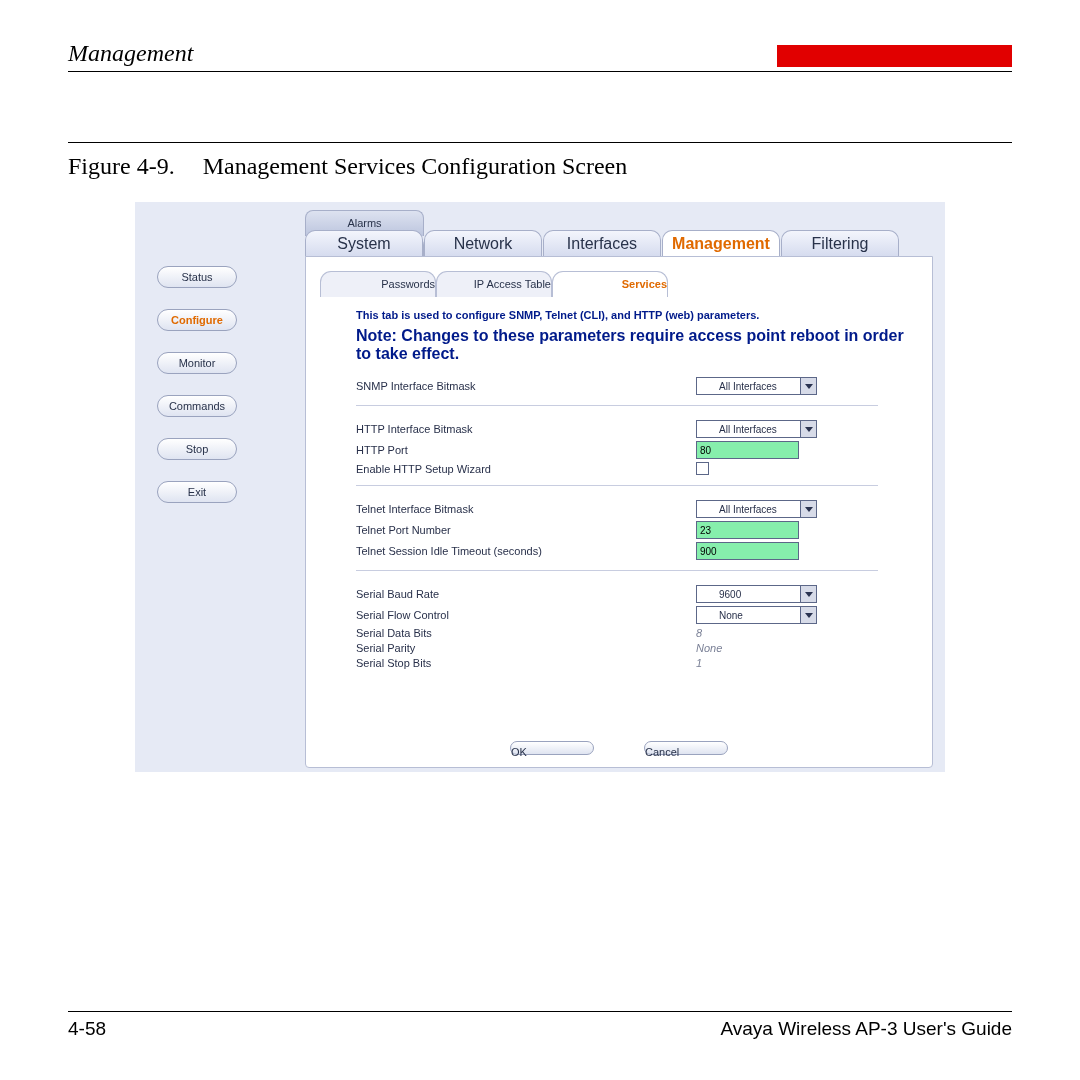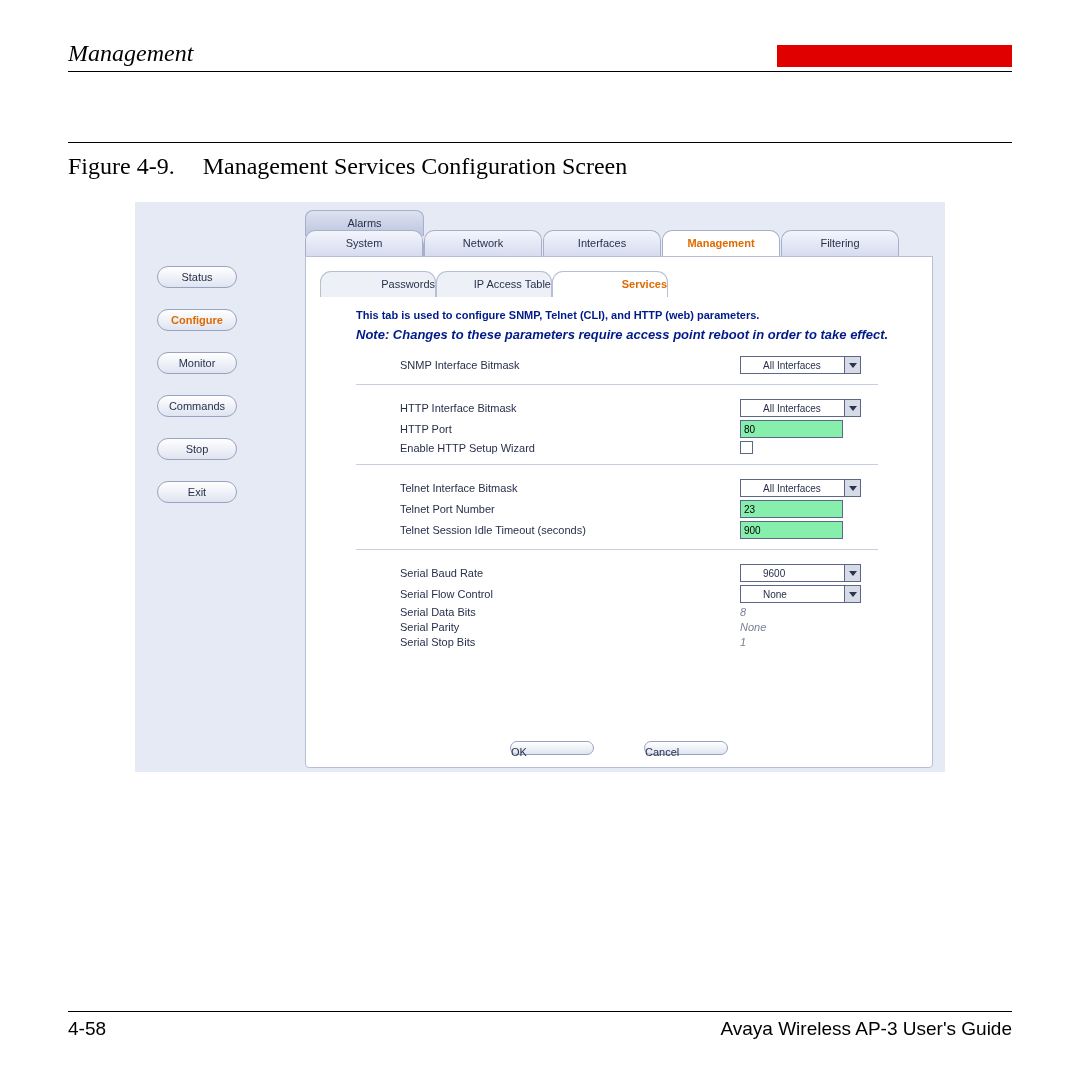--- a/index.html
+++ b/index.html
@@ -65,21 +65,21 @@
   .tabrow.row2 { top: 28px; }
   .tab {
     width: 118px;
     height: 26px;
     background: linear-gradient(#f3f5fc, #d6dcef);
     border: 1px solid #a7afc9;
     border-bottom: none;
     border-radius: 10px 10px 0 0;
     text-align: center;
     line-height: 25px;
-    font-size: 11px;
+    font-size: 16px;
     color: #28324a;
     position: relative;
   }
   .tab.active { color: #e06a00; font-weight: bold; background: #fff; }
   .tabrow.row1 .tab { border-radius: 8px 8px 0 0; font-size: 11px; width: 119px; background: linear-gradient(#dde2f0,#bcc5de); }
   .panel-body {
     position: absolute;
     left: 170px;
     top: 54px;
     right: 12px;
@@ -135,32 +135,31 @@
   }
   .para {
     color: #001a8a;
     font-weight: bold;
     font-size: 11px;
     margin: 12px 0 6px 36px;
   }
   .note {
     color: #001a8a;
     font-weight: bold;
-    font-style: italic;
-    font-size: 13px;
+    font-size: 16px;
     margin: 0 0 14px 36px;
   }
   .formrow {
     display: flex;
     align-items: center;
     margin: 3px 0 3px 36px;
     font-size: 11px;
     color: #28304a;
   }
-  .formrow .lbl { width: 340px; margin-left: 44px; }
+  .formrow .lbl { width: 340px; }
   .formrow .val-grey { color: #7a8096; font-style: italic; }
   .hr {
     border: none;
     border-bottom: 1px solid #c8cde0;
     margin: 10px 40px 14px 36px;
   }
   .sel {
     display: inline-flex;
     align-items: center;
     border: 1px solid #5c6788;

